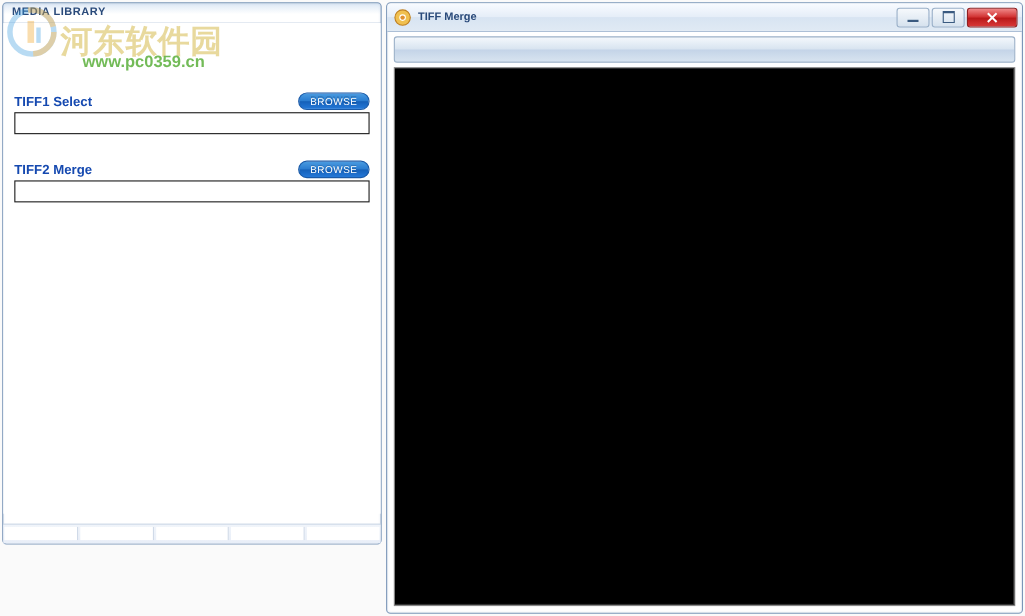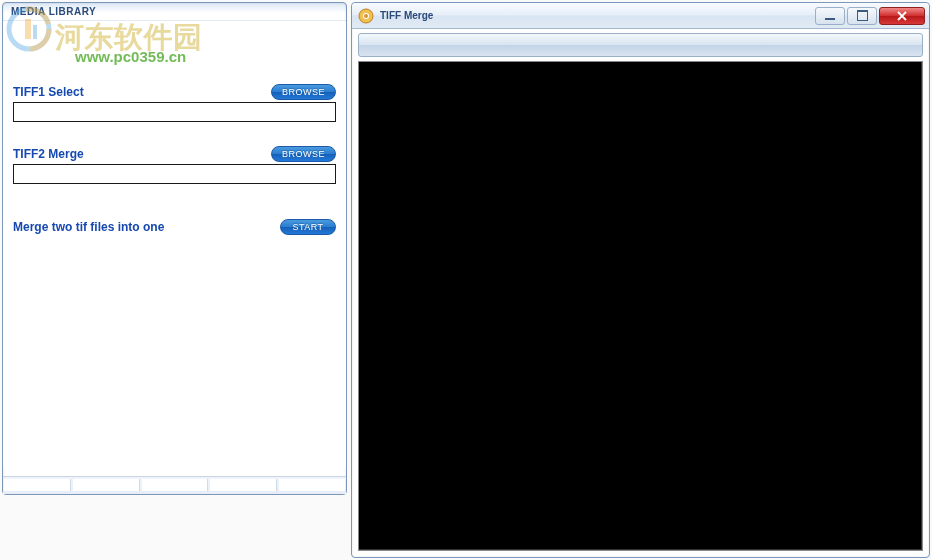--- a/index.html
+++ b/index.html
@@ -243,26 +243,20 @@
       </div>
 
       <div class="form-row second">
         <div class="row-top">
           <span class="label">TIFF2 Merge</span>
           <button class="btn">BROWSE</button>
         </div>
         <input class="text-input" type="text" value="" style="">
       </div>
 
-      <div class="form-row third">
-        <div class="row-top">
-          <span class="label">Merge two tif files into one</span>
-          <button class="btn">START</button>
-        </div>
-      </div>
 
     </div>
     <div class="panel-footer">
       <div class="footer-cell"></div>
       <div class="footer-cell"></div>
       <div class="footer-cell"></div>
       <div class="footer-cell"></div>
       <div class="footer-cell"></div>
     </div>
   </div>

